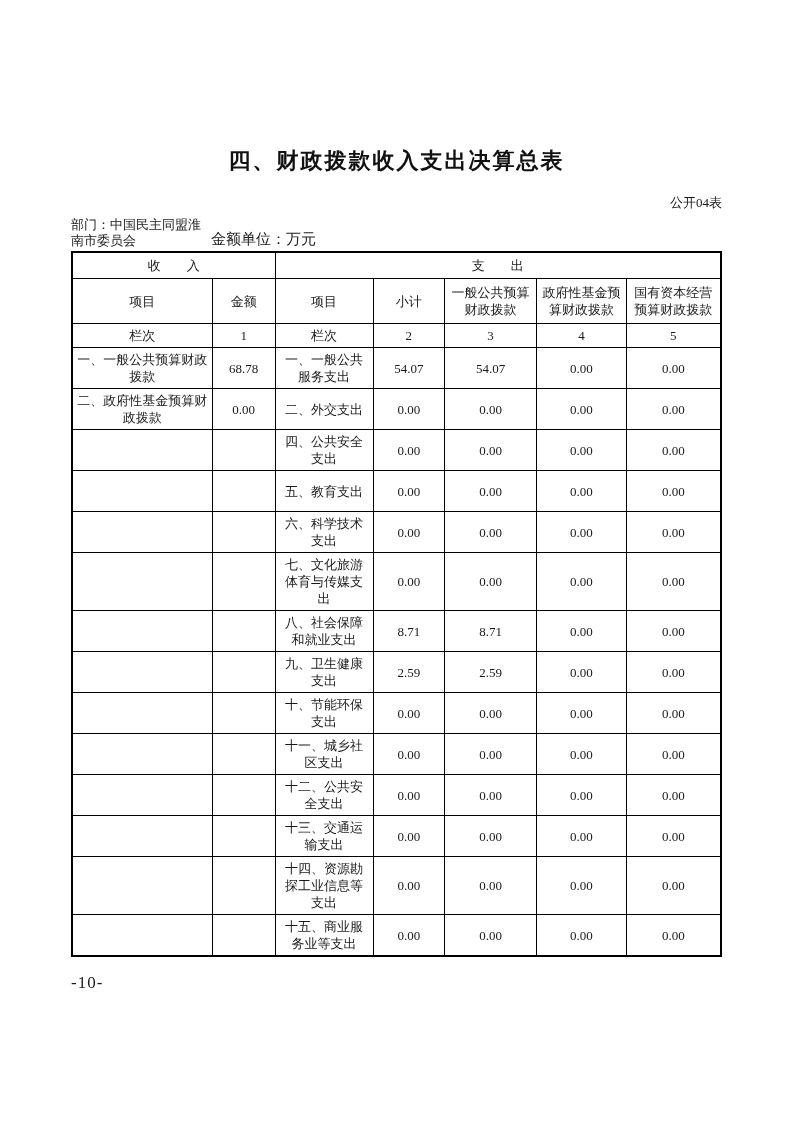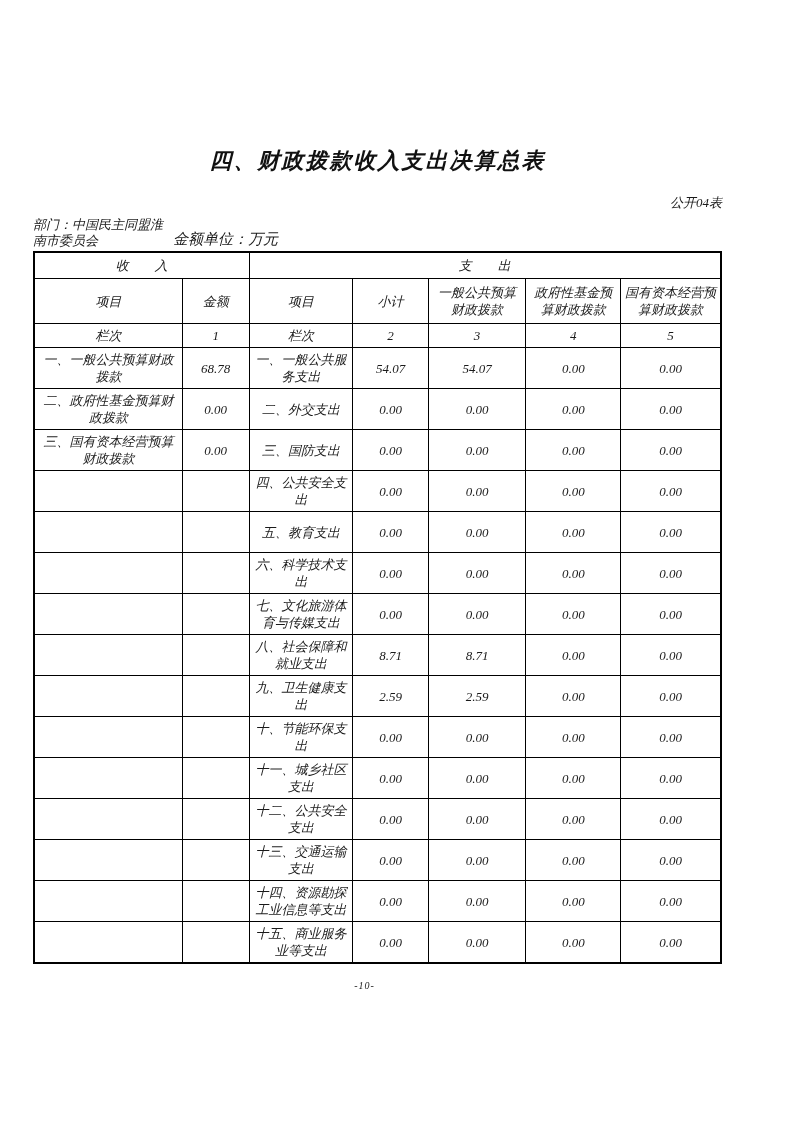--- a/index.html
+++ b/index.html
@@ -3,21 +3,21 @@
 <meta charset="utf-8">
 <style>
   html, body { margin: 0; padding: 0; }
   body {
     width: 793px; height: 1122px;
     background: #ffffff;
     color: #1a1a1a;
     font-family: "Liberation Serif", "DejaVu Serif", serif;
     overflow: hidden;
   }
-  .page { box-sizing: border-box; width: 793px; height: 1122px; padding: 146px 71px 0 33px; font-style: italic; }
+  .page { box-sizing: border-box; width: 793px; height: 1122px; padding: 146px 71px 0 71px; }
   .title {
     margin: 0;
     text-align: center;
     font-size: 22px;
     font-weight: bold;
     letter-spacing: 2px;
     font-family: "Liberation Sans", "DejaVu Sans", sans-serif;
     color: #111;
   }
   .meta-top { text-align: right; font-size: 13px; margin-top: 18px; }
@@ -42,24 +42,24 @@
     word-break: break-all;
     text-align: center;
   }
   tr.sec-row td { padding: 4px 0; text-align: center; }
   tr.head-row td { padding: 5px 3px; }
   tr.index-row td { padding: 3px 0; margin-left: 30px; }
   td.item { text-align: left; padding-left: 7px; padding-right: 3px; }
   td.num { text-align: right; padding-right: 7px; }
   tbody td { height: 34px; }
   .pageno {
-    text-align: center;
+    text-align: left;
     margin-top: 16px;
     padding-right: 26px;
-    font-size: 10px;
+    font-size: 17px;
     letter-spacing: 1px;
   }
 </style>
 </head>
 <body>
 
 <div class="page">
 
   <h1 class="title">四、财政拨款收入支出决算总表</h1>
 
@@ -117,29 +117,20 @@
         <tr>
           <td class="item">二、政府性基金预算财政拨款</td>
           <td class="num">0.00</td>
           <td class="item">二、外交支出</td>
           <td class="num">0.00</td>
           <td class="num">0.00</td>
           <td class="num">0.00</td>
           <td class="num">0.00</td>
         </tr>
         <tr>
-          <td class="item">三、国有资本经营预算财政拨款</td>
-          <td class="num">0.00</td>
-          <td class="item">三、国防支出</td>
-          <td class="num">0.00</td>
-          <td class="num">0.00</td>
-          <td class="num">0.00</td>
-          <td class="num">0.00</td>
-        </tr>
-        <tr>
           <td class="item"></td>
           <td class="num"></td>
           <td class="item">四、公共安全支出</td>
           <td class="num">0.00</td>
           <td class="num">0.00</td>
           <td class="num">0.00</td>
           <td class="num">0.00</td>
         </tr>
         <tr>
           <td class="item"></td>

